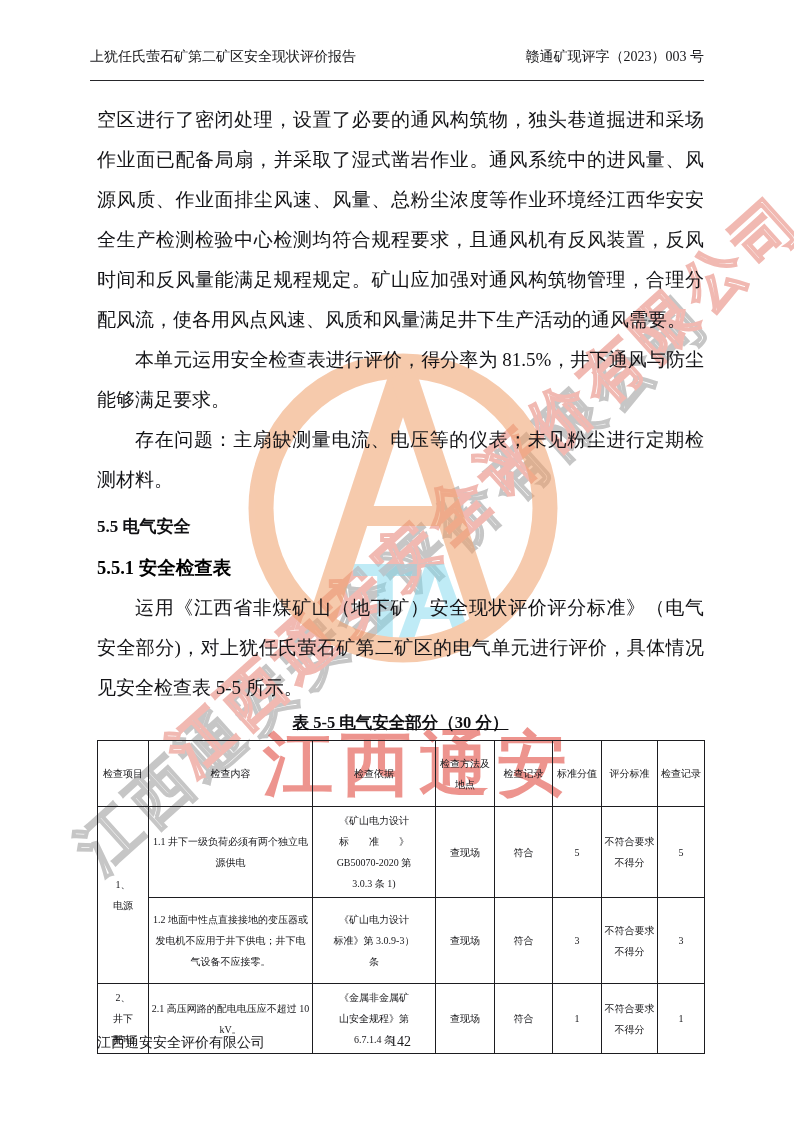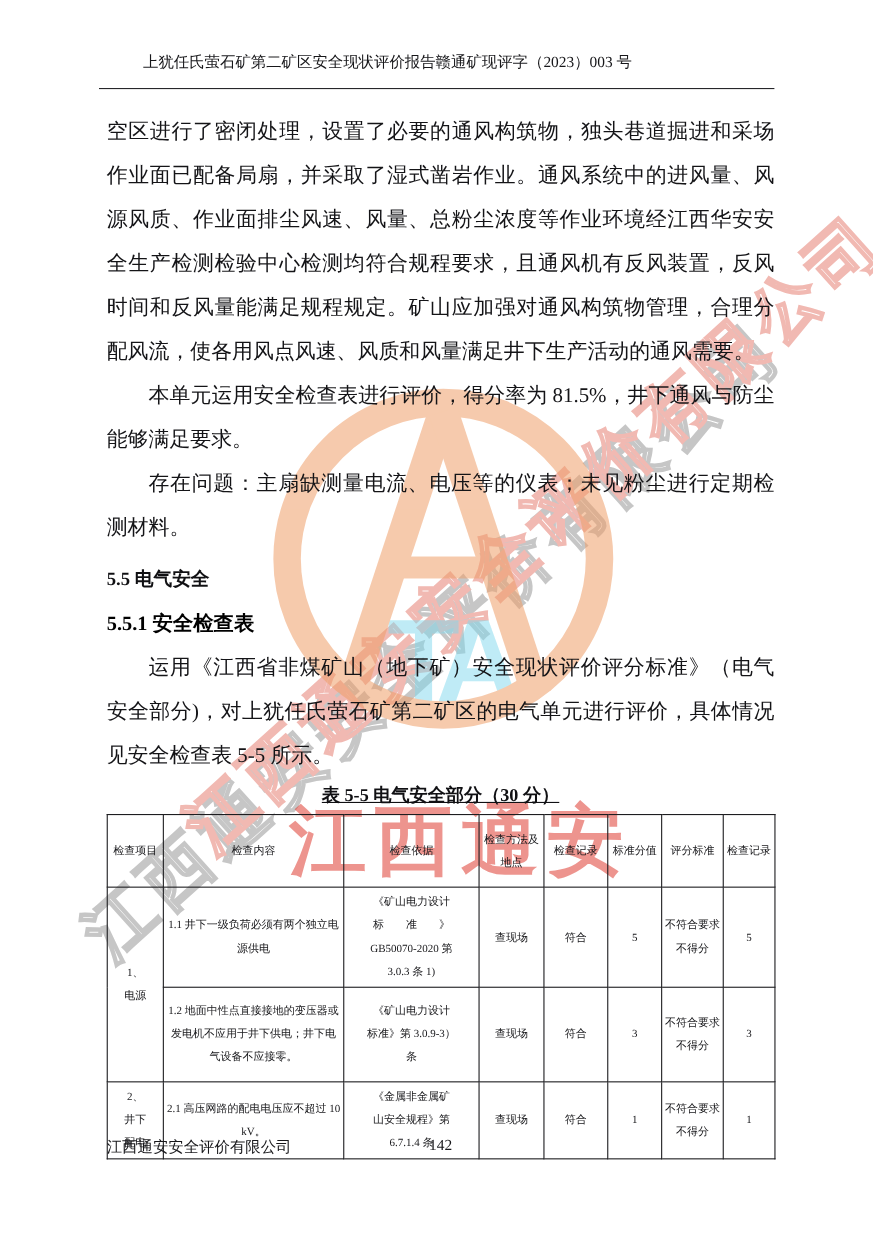--- a/index.html
+++ b/index.html
@@ -19,22 +19,22 @@
   .wm-pink{left:150px;top:730px;-webkit-text-stroke:2px #f1b9b2;}
   .wm-logo{position:absolute;left:238px;top:348px;}
   .wm-red{
     position:absolute;left:263px;top:718px;
     font-family:"Liberation Sans","DejaVu Sans",sans-serif;font-weight:bold;
     font-size:70px;letter-spacing:8px;color:rgba(222,60,50,0.55);white-space:nowrap;
   }
   
   .content{position:relative;z-index:1;}
   .pg-header{
-    position:absolute;top:48px;left:90px;width:614px;display:flex;
-    font-size:14px;color:#17171a;margin-left:40px;
+    position:absolute;top:48px;left:90px;width:614px;display:flex;justify-content:space-between;
+    font-size:14px;color:#17171a;
   }
   .pg-rule{position:absolute;top:80px;left:90px;width:614px;border-top:1.6px solid #26262a;}
   .main{position:absolute;top:100px;left:97px;width:607px;}
   p.body{margin:0;font-size:19px;line-height:40px;text-align:justify;color:#141417;}
   p.indent{text-indent:2em;}
   h2.h55{margin:6px 0 0 0;font-size:17px;line-height:42px;font-weight:bold;color:#101013;}
   h3.h551{margin:0;font-size:18.5px;line-height:40px;font-weight:bold;color:#000000;}
   .tbl-caption{margin:2px 0 4px 0;text-align:center;font-weight:bold;font-size:16.5px;line-height:26px;color:#101013;text-decoration:underline;}
   table.checktbl{border-collapse:collapse;table-layout:fixed;width:607px;font-size:10px;color:#17171a;}
   table.checktbl td,table.checktbl th{

